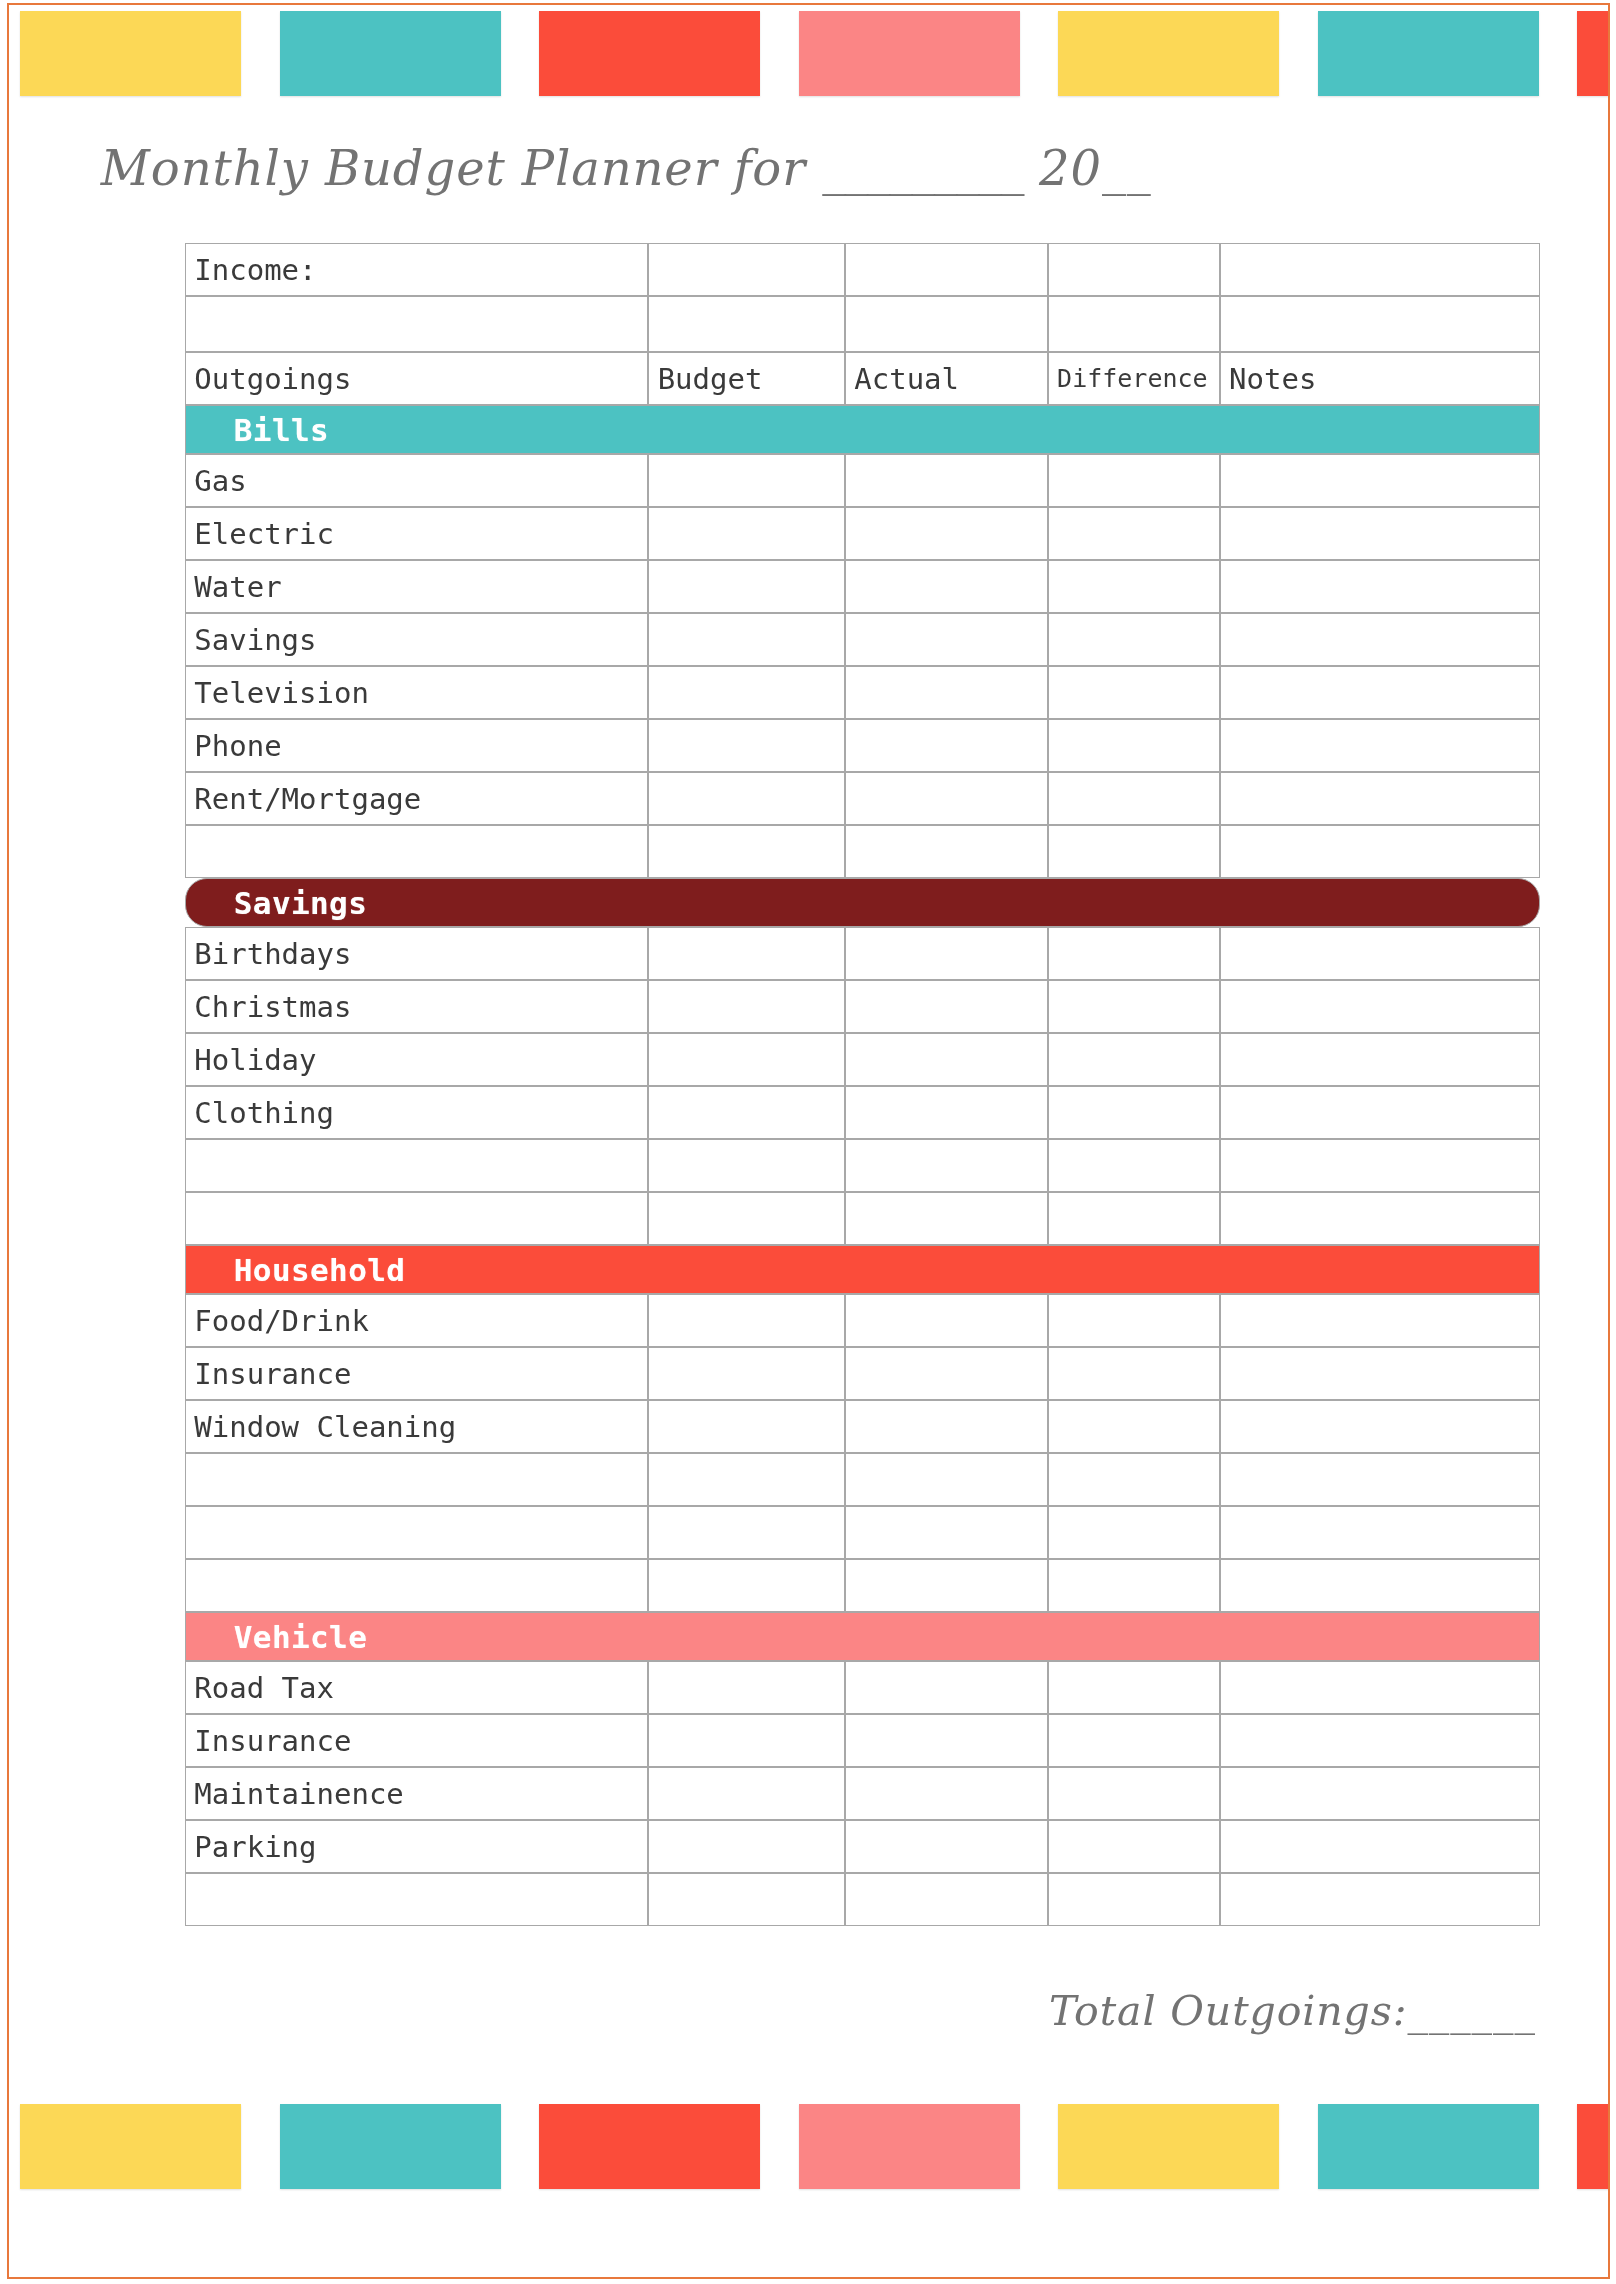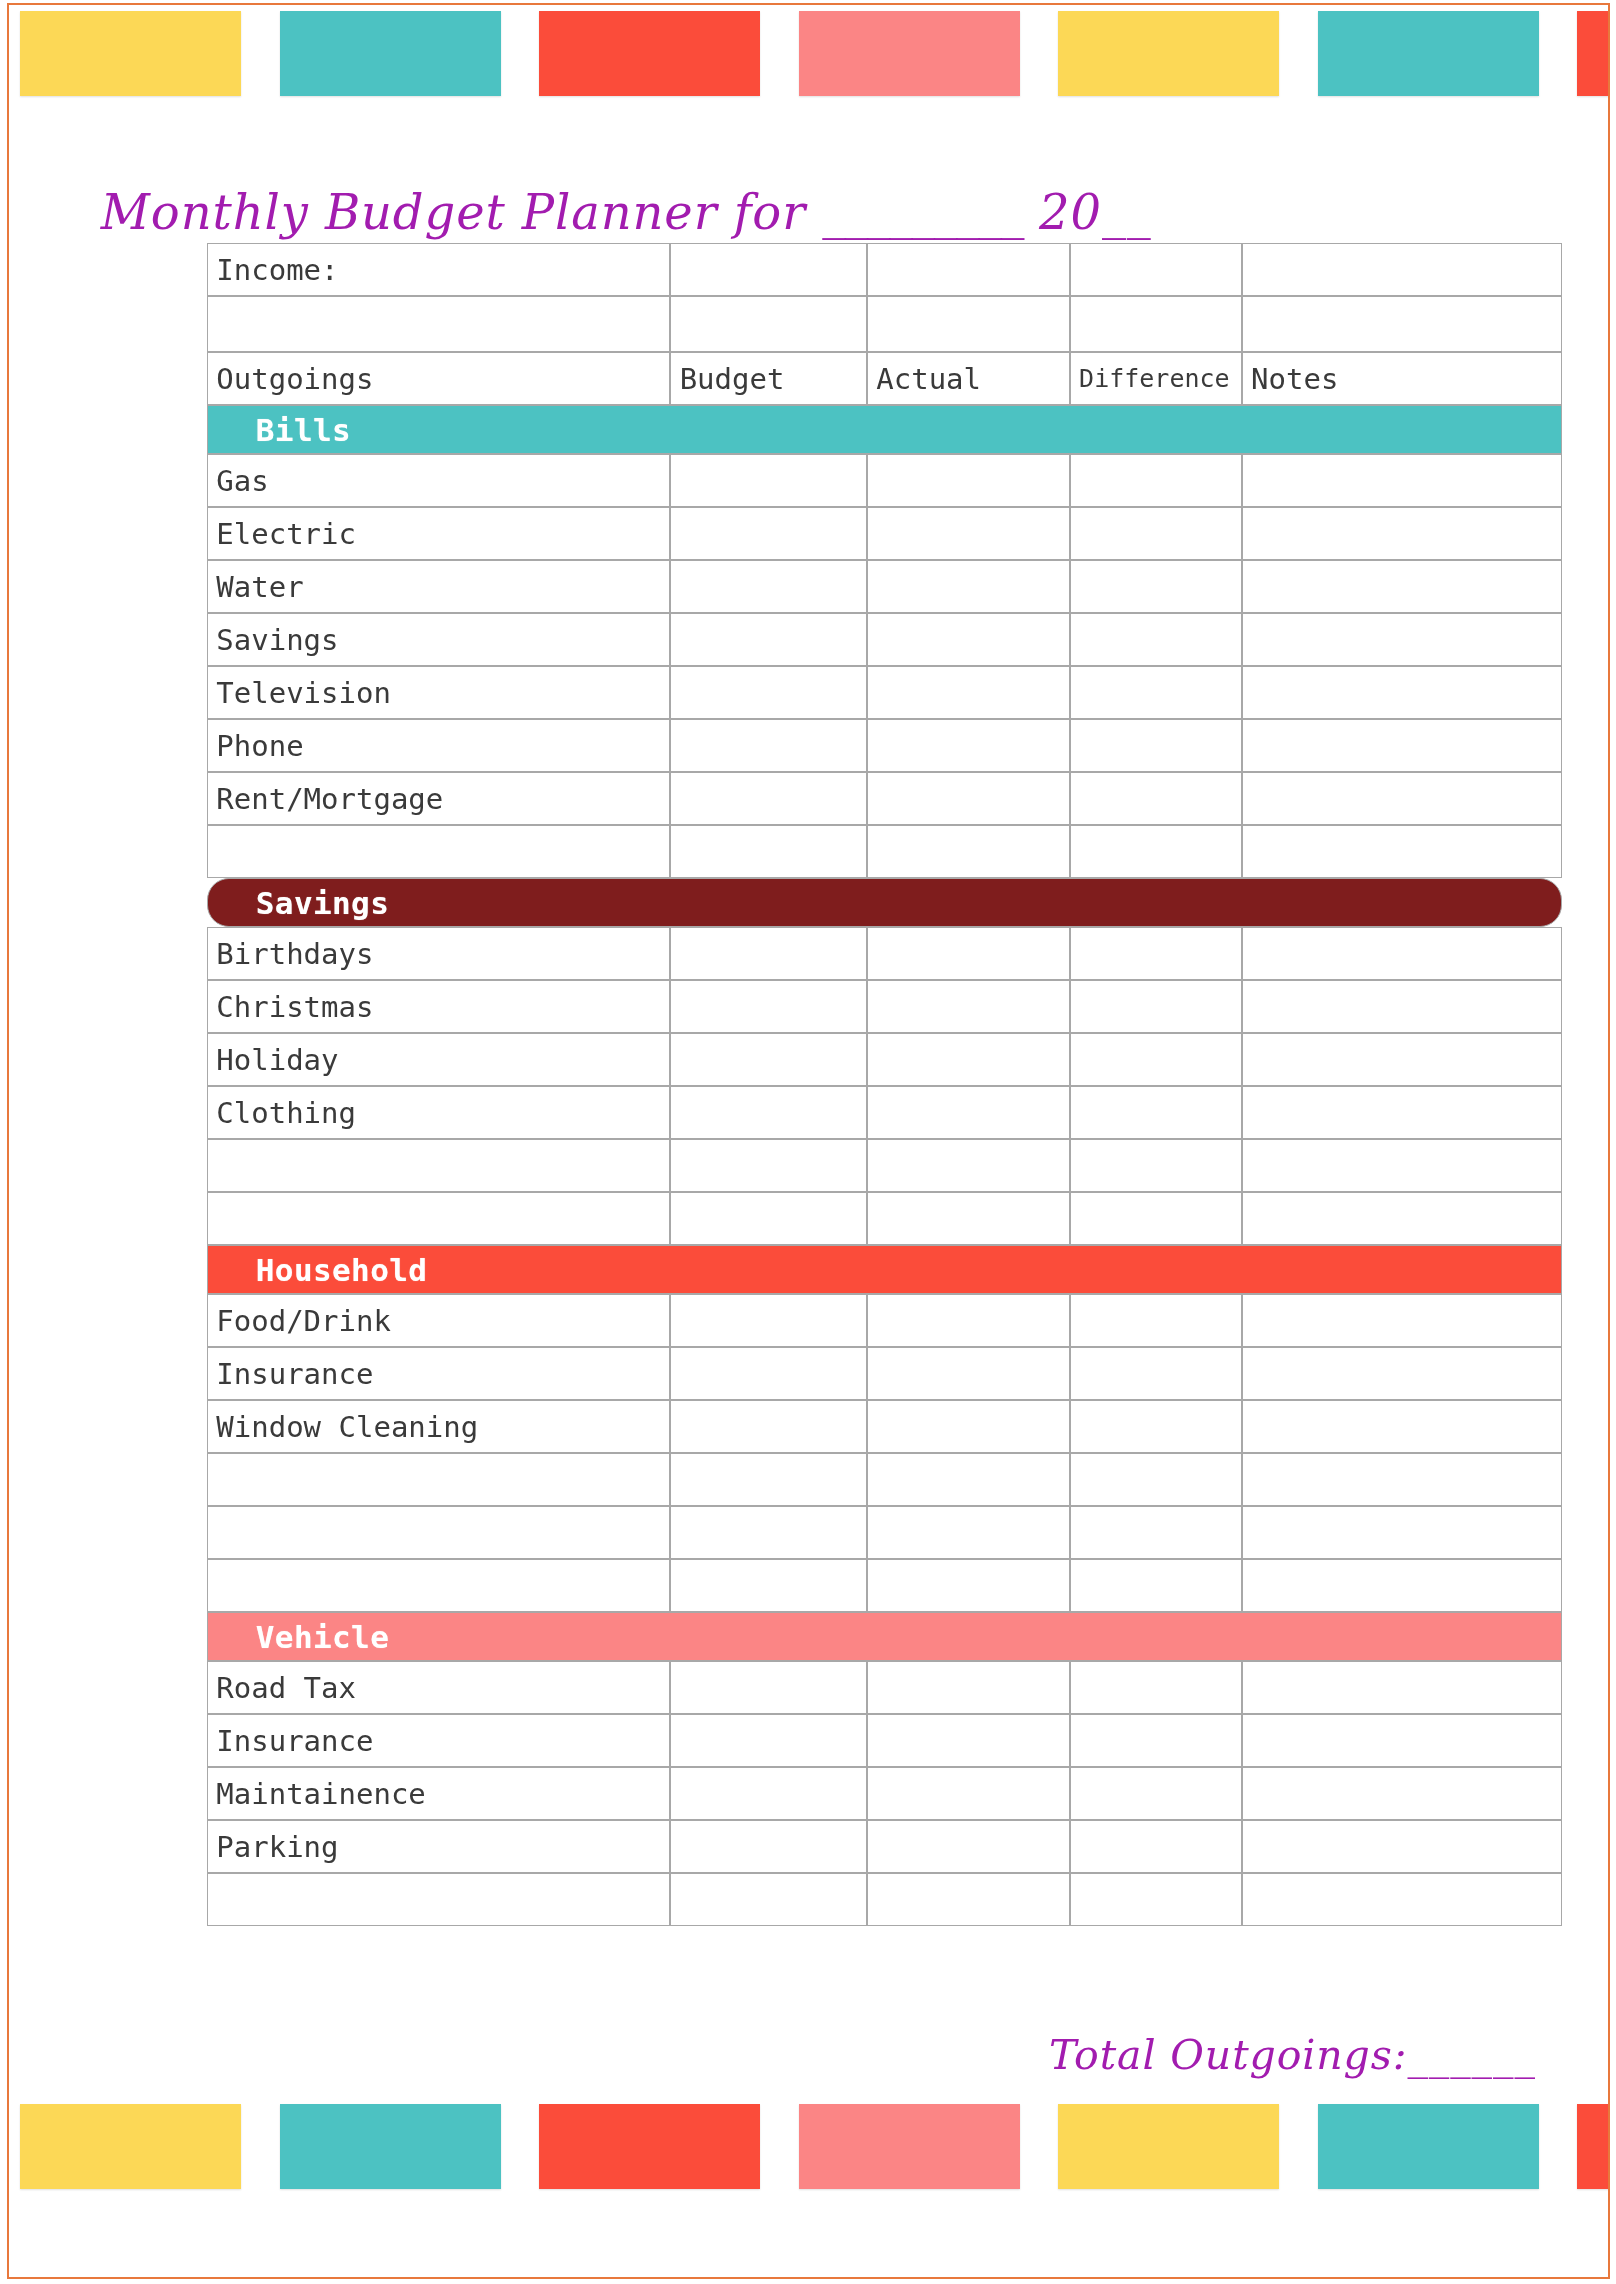--- a/index.html
+++ b/index.html
@@ -49,23 +49,22 @@
     top: 0;
     height: 85px;
     box-shadow: 0 0.9px 1.7px rgba(0,0,0,0.12);
   }
 
   
   .script {
     font-family: "DejaVu Serif", serif;
     font-style: italic;
     font-weight: 400;
-    color: #a21caf;
+    color: #737373;
     letter-spacing: 0.9px;
-    margin-top: 44px;
   }
 
   .title {
     position: absolute;
     left: 92px;
     top: 136px;
     font-size: 48px;
     line-height: 1.15;
     white-space: nowrap;
   }
@@ -78,21 +77,21 @@
     right: 72px;
     top: 1982px;
     font-size: 41px;
     white-space: nowrap;
     text-align: center;
   }
 
   
   .sheet-table {
     position: absolute;
-    left: 198px;
+    left: 176px;
     top: 238px;
     width: 1355px;
     border-collapse: separate;
     border-spacing: 0;
     table-layout: fixed;
   }
   .sheet-table td {
     border: 1.7px solid #A8A8A8;
     height: 53px;
     padding: 0 8.5px;

